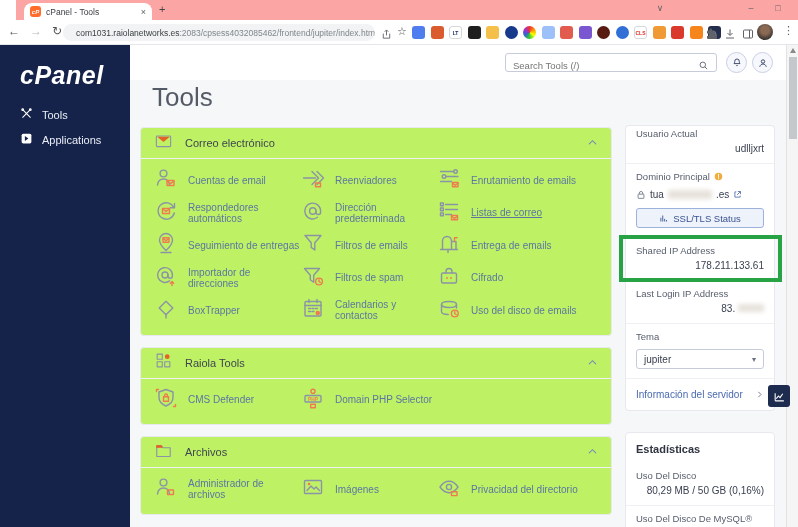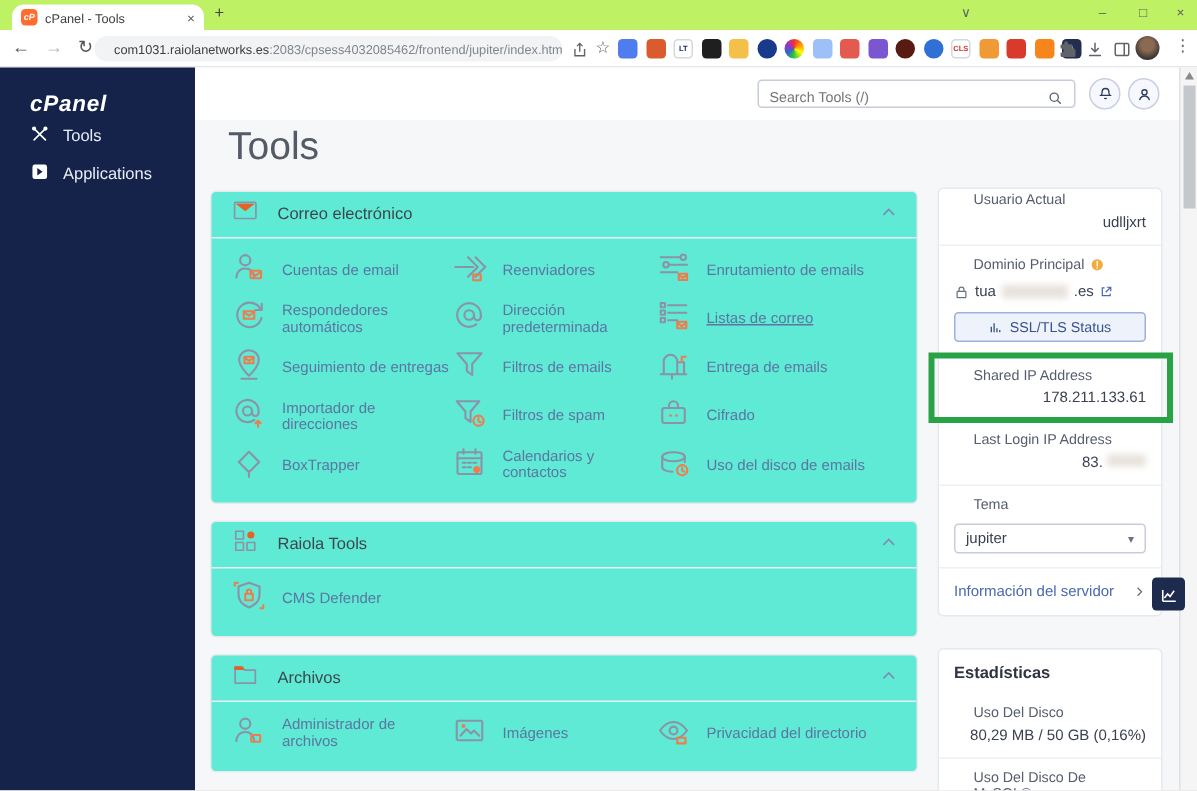--- a/index.html
+++ b/index.html
@@ -1,20 +1,20 @@
 <!DOCTYPE html>
 <html><head>
 <meta charset="utf-8">
 <style>
   * { margin:0; padding:0; box-sizing:border-box; }
   body { font-family:"Liberation Sans","DejaVu Sans",sans-serif; background:#ccc; }
   .screen { position:relative; width:798px; height:527px; background:#fff; overflow:hidden; }
 
   
-  .titlebar { position:absolute; left:0; top:0; right:0; height:20px; background:#bef264;padding-left:32px; }
+  .titlebar { position:absolute; left:16px; top:0; right:0; height:20px; background:#fca5a5;padding-left:32px; }
   .tab { position:absolute; left:8px; top:3px; width:128px; height:17px; background:#fff; border-radius:8px 8px 0 0; display:flex; align-items:center; padding:0 6px; gap:5px; }
   .favicon { width:11px; height:11px; border-radius:3px; background:#ff6c2c; color:#fff; font-size:6px; font-weight:bold; font-style:italic; display:flex; align-items:center; justify-content:center; flex:none; }
   .tab-title { font-size:8.5px; color:#3c4043; flex:1; white-space:nowrap; overflow:hidden; }
   .tab-close { font-size:9px; color:#5f6368; }
   .newtab { position:absolute; left:143px; top:3px; font-size:11px; color:#454545; }
   .wctrl { position:absolute; top:3px; width:16px; text-align:center; font-size:9px; color:#5f6368; }
 
   .toolbar { position:absolute; left:0; top:20px; right:0; height:25px; background:#fff; border-bottom:1px solid #e4e6e9; }
   .nav-ic { position:absolute; top:4px; font-size:12px; color:#555; }
   .nav-ic.dis { color:#b4b8bd; }
@@ -22,46 +22,46 @@
   .url-text { font-size:8.5px; color:#3c4043; white-space:nowrap; }
   .url-rest { color:#80868b; }
   .tb-ic { position:absolute; top:6px; }
   .ext-strip { position:absolute; left:412px; top:6px; display:flex; gap:5.5px; align-items:center; }
   .ext { width:13px; height:13px; display:flex; align-items:center; justify-content:center; font-weight:bold; flex:none; }
   .avatar { position:absolute; left:757px; top:4px; width:16px; height:16px; border-radius:50%; background:radial-gradient(circle at 50% 38%, #8a6a52 32%, #3a3532 72%); }
   .kebab { position:absolute; left:783px; top:4px; font-size:11px; color:#5f6368; }
 
   
   .sidebar { position:absolute; left:0; top:45px; width:130px; height:482px; background:#15234a; color:#fff; }
-  .logo { font-size:15px; font-weight:bold; font-style:italic; margin:16px 0 0 20px; letter-spacing:.5px; }
+  .logo { font-size:25px; font-weight:bold; font-style:italic; margin:16px 0 12px 20px; letter-spacing:.5px; }
   .side-item { display:flex; align-items:center; gap:9px; margin-left:20px; height:25px; font-size:11px; color:#e9edf5; cursor:pointer; }
   .side-item:first-of-type { margin-top:24px; }
 
   .apphead { position:absolute; left:130px; top:45px; width:656px; height:35px; background:#fff; }
   .search { position:absolute; left:375px; top:8px; width:212px; height:19px; border:1px solid #c6ccd9; border-radius:3px; background:#fff; display:flex; align-items:flex-end; padding:0 7px; gap:4px; }
   .search input { border:none; outline:none; flex:1; font-size:9.5px; color:#333; background:transparent; font-family:inherit; }
   .hbtn { position:absolute; top:7px; width:21px; height:21px; border:1px solid #c9cfe3; border-radius:50%; background:#f6f8fd; display:flex; align-items:center; justify-content:center; cursor:pointer; }
 
   .main { position:absolute; left:130px; top:80px; width:656px; height:447px; background:#f6f7f9; }
   .h1 { position:absolute; left:22px; top:2px; font-size:26px; color:#555b66; font-weight:400; }
   .cards { position:absolute; left:10px; top:47px; width:472px; }
-  .card { background:#5eead4; border:1px solid #e7e9ee; border-radius:4px; margin-bottom:11px; }
+  .card { background:#bef264; border:1px solid #e7e9ee; border-radius:4px; margin-bottom:11px; }
   .card-head { height:31px; display:flex; align-items:center; padding:0 13px; border-bottom:1px solid #eef0f3; }
   .card-title { margin-left:12px; font-size:11px; color:#3f4551; font-weight:500; flex:1; }
   .grid { display:grid; grid-template-columns:147px 136px 1fr; padding:5px 13px 8px; }
   .tool { display:flex; align-items:center; height:32.5px; gap:10px; cursor:pointer; text-decoration:none; }
   .tlabel { font-size:10px; color:#5b76a3; }
   .tool.u .tlabel { text-decoration:underline; }
 
   
   .ipanel { position:absolute; left:625px; top:125px; width:150px; background:#fff; border:1px solid #e7e9ee; border-radius:4px; }
   .ptitle { font-size:11px; font-weight:bold; color:#2f3440; padding:10px 10px 8px; }
   .irow { padding:7px 10px 9px; border-top:1px solid #eef0f3; position:relative; }
   .irow.first { border-top:none; padding-top:2px; }
-  .ilabel { font-size:9.5px; color:#565d6b; display:flex; align-items:center; gap:4px;margin-left:13px; }
+  .ilabel { font-size:9.5px; color:#565d6b; display:flex; align-items:center; gap:4px; }
   .ivalue { font-size:10px; color:#3a4150; margin-top:4px;text-align:right; }
   .domainline { display:flex; align-items:center; gap:4px; margin-top:7px; font-size:10px; color:#3a4150; }
   .redact { display:inline-block; width:44px; height:9px; background:#e7e2db; filter:blur(2px); border-radius:2px; }
   .redact.sm { width:26px; height:8px; }
   .sslbtn { margin-top:8px; height:20px; border:1px solid #9db1dd; border-radius:3px; background:#eef2fb; color:#3a5390; font-size:9.5px; display:flex; align-items:center; justify-content:center; gap:5px; width:100%; cursor:pointer; font-family:inherit; }
   .hl { position:absolute; left:-7px; right:-8px; top:-3px; bottom:-2px; border:4px solid #27a346; pointer-events:none; z-index:4; }
   .theme-select { margin-top:7px; height:20px; border:1px solid #c6ccd9; border-radius:3px; display:flex; align-items:center; justify-content:space-between; padding:0 7px; font-size:10px; color:#3a4150; cursor:pointer; }
   .caret { font-size:8px; color:#6a7383; }
   .server-link { display:flex; justify-content:space-between; align-items:center; color:#4a69b0; font-size:10px; padding:10px 10px; border-top:1px solid #eef0f3; cursor:pointer; }
 
@@ -353,20 +353,29 @@
           <div class="grid">
             <a class="tool">
               <span><svg width="24" height="24" viewBox="0 0 24 24" fill="none" stroke="#8b93a6" stroke-width="1.4" stroke-linecap="round" stroke-linejoin="round">
                   <path d="M12 3.5l7 2.5v5.5c0 4.2-2.8 6.8-7 8.5-4.2-1.7-7-4.3-7-8.5V6z"></path>
                   <rect x="9.5" y="10.8" width="5" height="4.4" stroke="#ee7c4e"></rect>
                   <path d="M10.6 10.8V9.4a1.4 1.4 0 0 1 2.8 0v1.4" stroke="#ee7c4e"></path>
                   <path d="M2.5 5.5v-2h2M21.5 18.5v2h-2" stroke="#ee7c4e"></path>
                 </svg></span>
               <span class="tlabel">CMS Defender</span>
             </a>
+            <a class="tool">
+              <span><svg width="24" height="24" viewBox="0 0 24 24" fill="none" stroke="#8b93a6" stroke-width="1.4" stroke-linecap="round" stroke-linejoin="round">
+                  <rect x="4" y="9.5" width="16" height="6.5" rx="1"></rect>
+                  <text x="12" y="14.6" font-size="4.8" text-anchor="middle" fill="#ee7c4e" stroke="none" font-family="sans-serif" font-weight="bold">PHP</text>
+                  <circle cx="12" cy="5.3" r="2.1" stroke="#ee7c4e"></circle>
+                  <rect x="9.7" y="18.3" width="4.6" height="3.4" stroke="#ee7c4e"></rect>
+                </svg></span>
+              <span class="tlabel">Domain PHP Selector</span>
+            </a>
           </div>
         </div>
         <div class="card">
           <div class="card-head">
             <span><svg width="19" height="19" viewBox="0 0 24 24" fill="none" stroke="#8b93a6" stroke-width="1.4" stroke-linecap="round" stroke-linejoin="round">
                 <path d="M3.5 19.5V6h6l2 2.5h9v11z"></path>
                 <path d="M3.5 6h5.5l1.3 1.8H3.5z" fill="#e46226" stroke="#e46226"></path>
               </svg></span>
             <span class="card-title">Archivos</span>
             <span><svg width="11" height="11" viewBox="0 0 24 24" fill="none" stroke="#7e8bb5" stroke-width="2.4" stroke-linecap="round">

